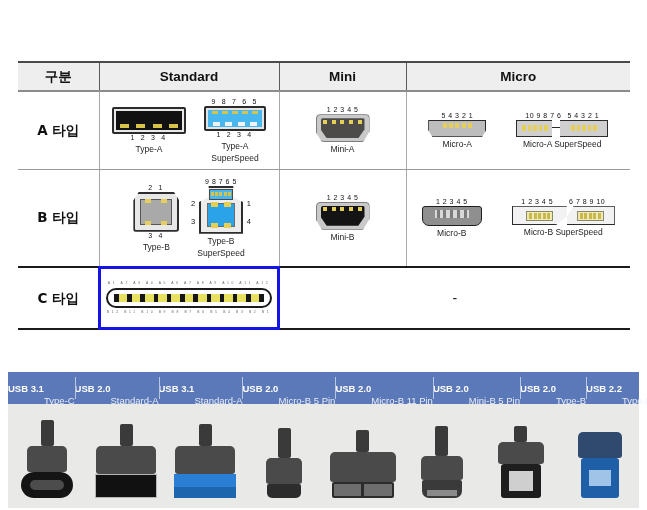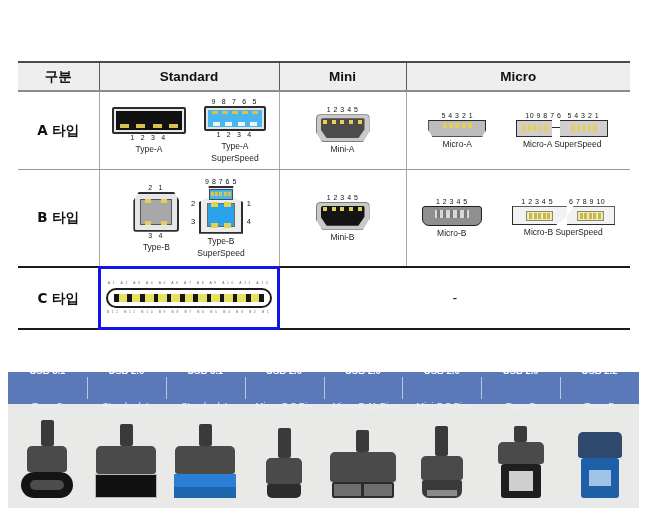--- a/index.html
+++ b/index.html
@@ -150,21 +150,21 @@
   .tc-strip i { width:4.5px; height:100%; background:#161616; display:block; }
 
   .blue-hl { outline: 3px solid #1414e6; outline-offset:-2px; }
 
   .dash { font-size:14px; color:#222; }
 
   
   .photo-panel { position:absolute; left:8px; top:372px; width:631px; height:136px; }
   .pp-head { display:flex; width:100%; height:32px; background:#5b78b8; }
   .pp-head .cell {
-    flex:1; display:flex; flex-direction:column; align-items:center; justify-content:center;
+    flex:1; display:flex; flex-direction:row; align-items:center; justify-content:center;
     color:#ffffff; position:relative;text-align:center;
   }
   .pp-head .cell + .cell::before {
     content:""; position:absolute; left:0; top:5px; bottom:5px; width:1px; background:#b9c6e2;
   }
   .pp-head .t1 { font-size:9.5px; font-weight:bold; line-height:11px; white-space:nowrap; }
   .pp-head .t2 { font-size:9.5px; line-height:11px; white-space:nowrap; color:#e9eef8;margin-top:24px; }
   .pp-body { display:flex; width:100%; height:104px; background:#e9e9e7; align-items:flex-end; }
   .pp-body .slot { flex:1; display:flex; flex-direction:column; align-items:center; justify-content:flex-end;
                    height:100%; padding-bottom:10px; }

